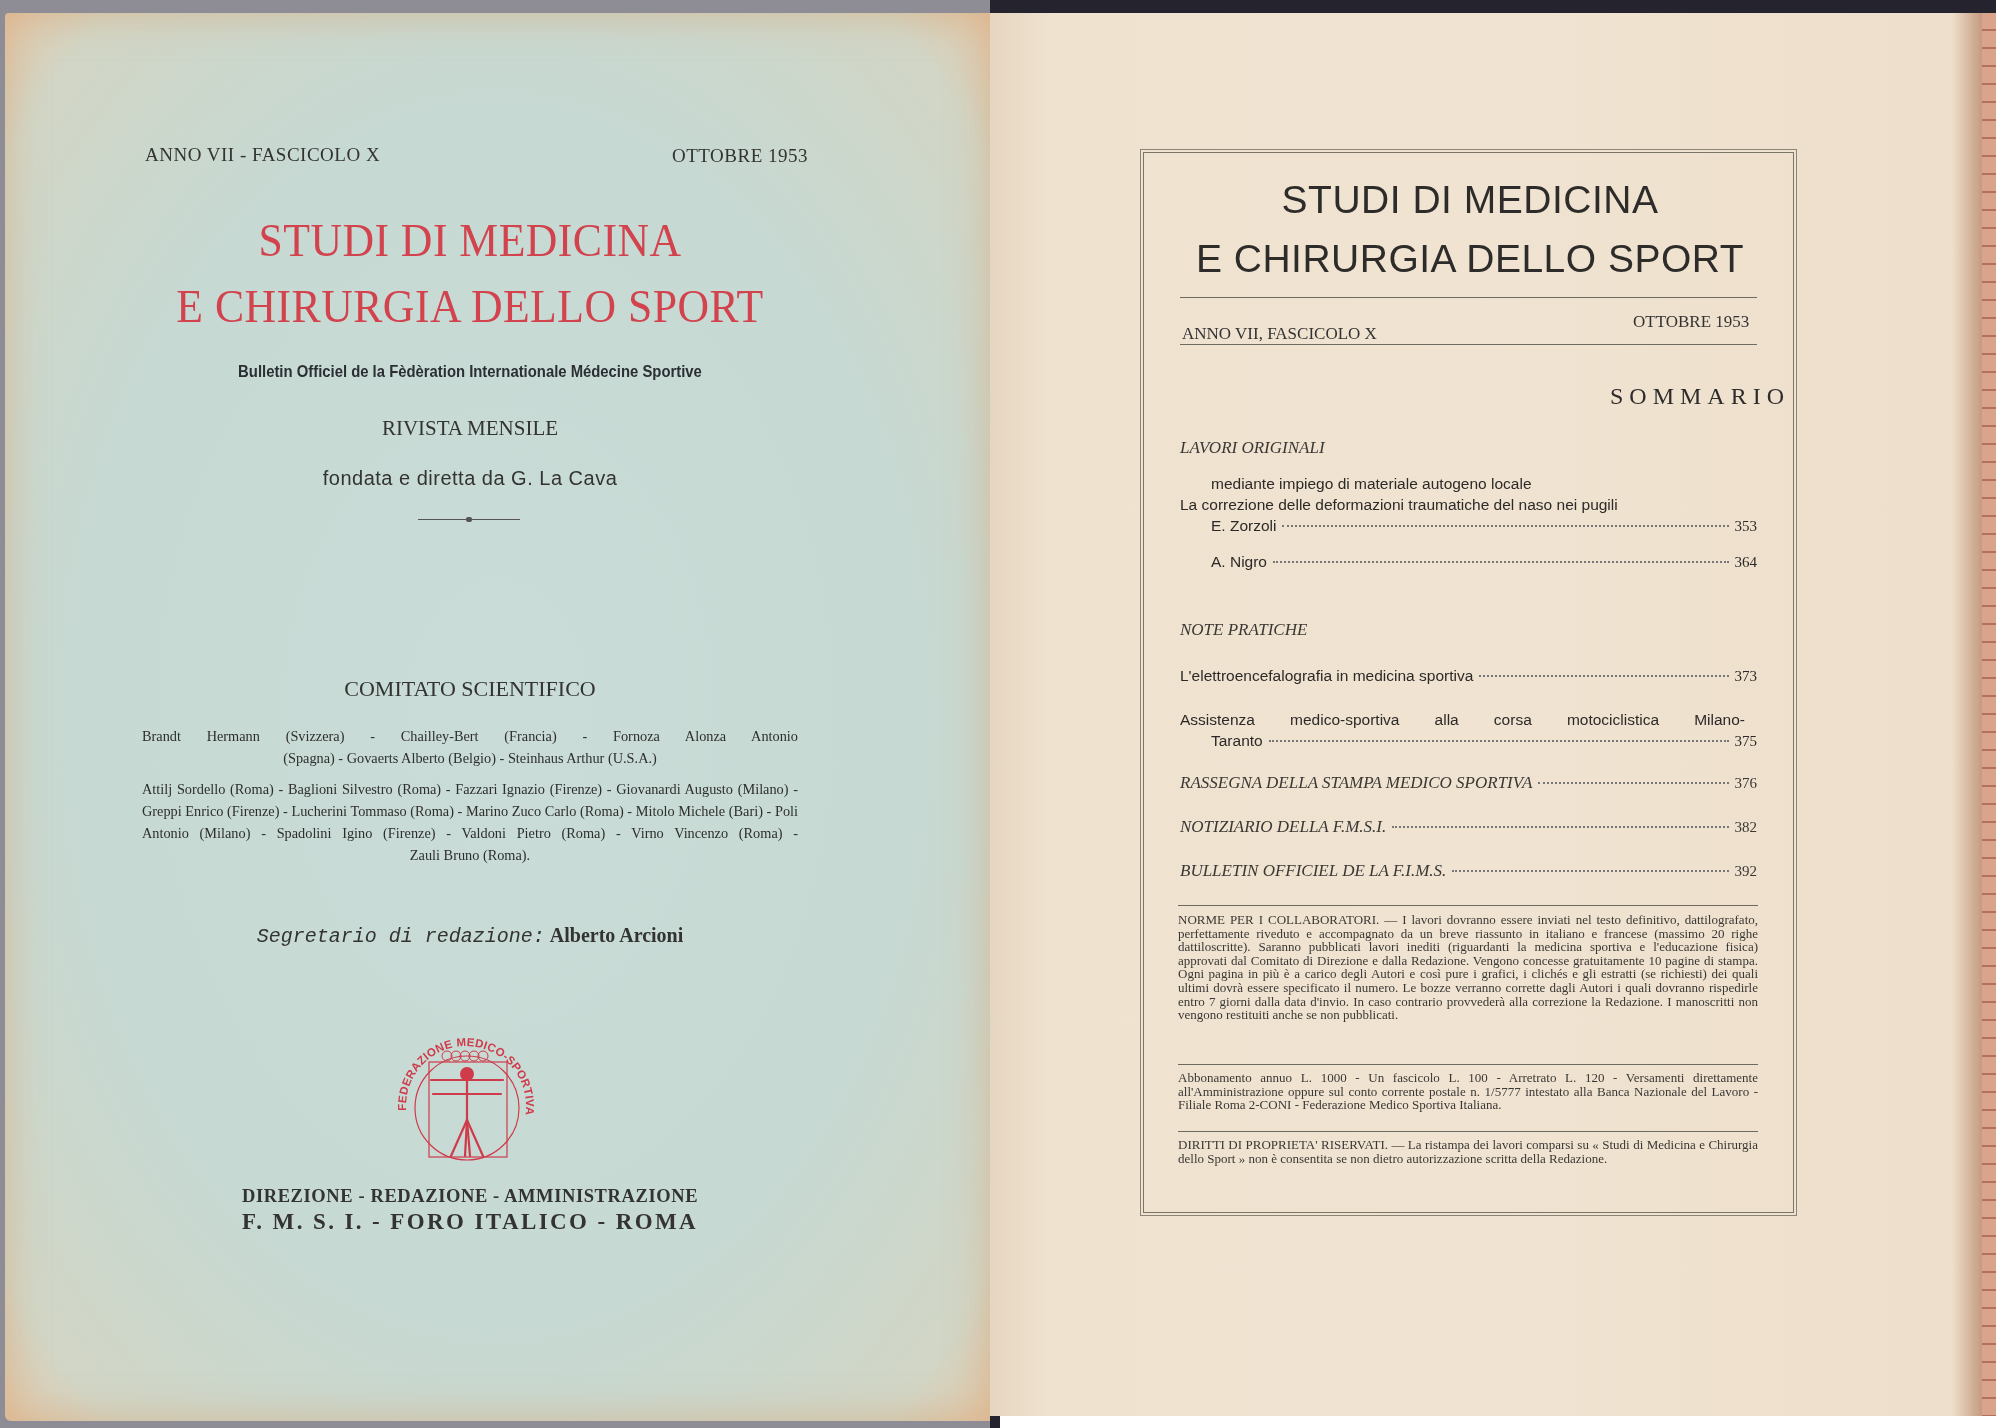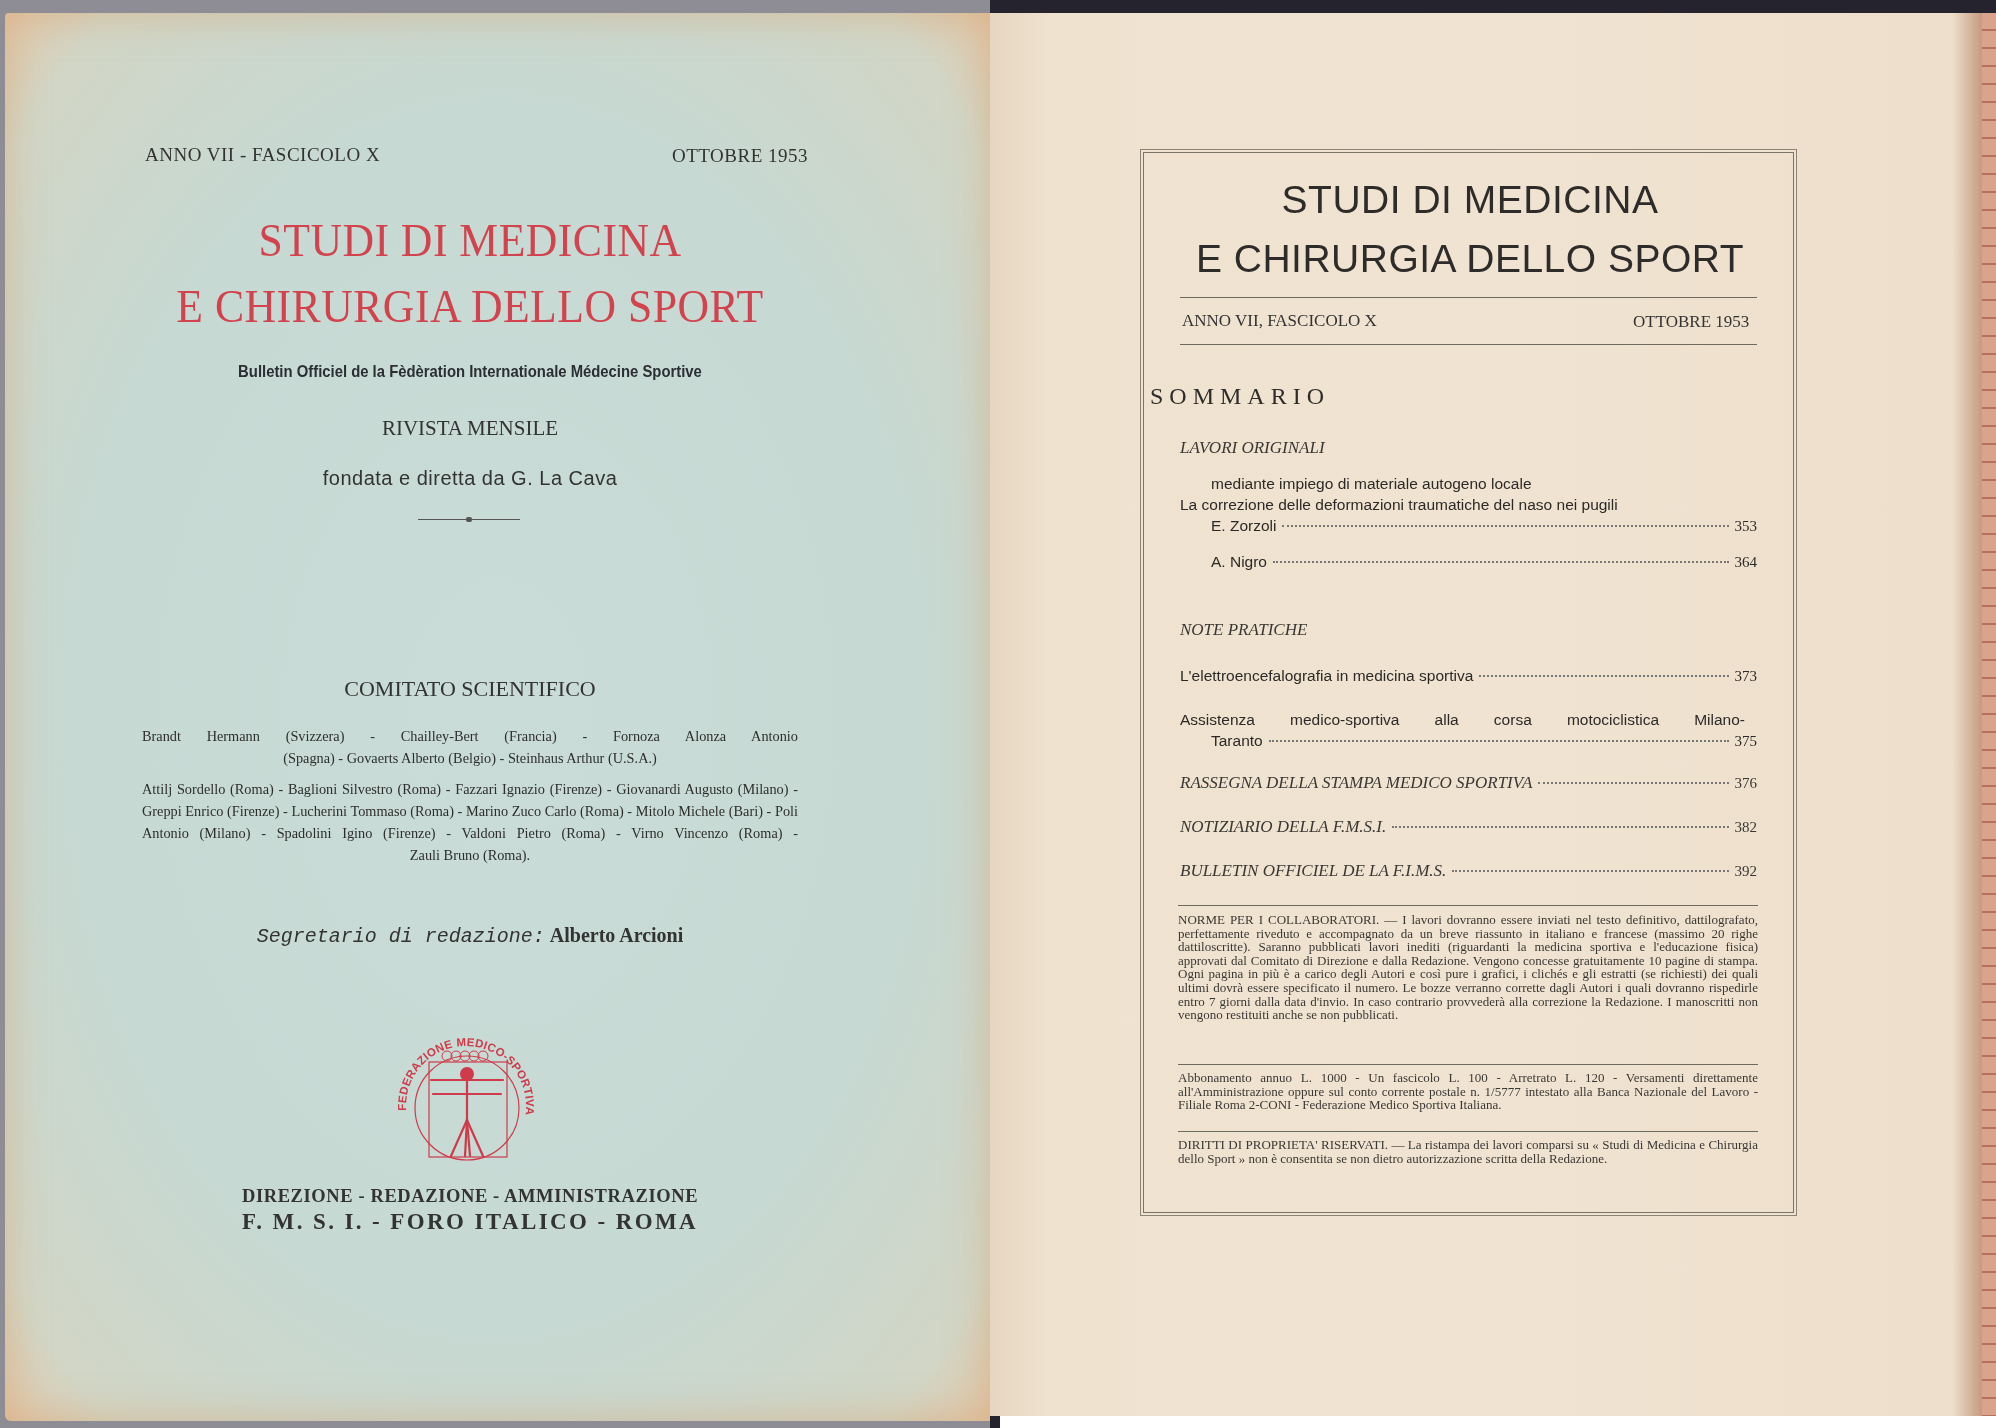--- a/index.html
+++ b/index.html
@@ -52,21 +52,21 @@
   .direzione { left: 100px; width: 740px; text-align: center; color: #333; font-weight: bold; }
 
   
   .toc-box {
     position: absolute; left: 1143px; top: 152px; width: 649px; height: 1059px;
     border: 1px solid #7b7568; box-shadow: 0 0 0 2px #efe2cf, 0 0 0 3px #8a8578;
   }
   .toc-title { left: 1150px; width: 640px; text-align: center; font-family: "Liberation Sans", sans-serif; font-size: 39px; line-height: 54px; color: #2e2c2a; letter-spacing: 0.5px; font-weight: 300; }
   .rule { height: 1px; background: #6f6a60; }
   .toc-meta { font-family: "Liberation Serif", serif; font-size: 17px; color: #333; }
-  .sommario { left: 1150px; width: 640px; text-align: left; font-family: "Liberation Serif", serif; font-size: 24px; letter-spacing: 6px; color: #2e2c2a; }
+  .sommario { left: 1150px; width: 640px; text-align: right; font-family: "Liberation Serif", serif; font-size: 24px; letter-spacing: 6px; color: #2e2c2a; }
   .sec { font-family: "Liberation Serif", serif; font-style: italic; font-size: 17px; color: #3a3835; }
   .entry { font-family: "Liberation Sans", sans-serif; font-size: 15.5px; color: #2c2a28; line-height: 21px; }
   .entry-row { display: flex; justify-content: space-between; align-items: baseline; }
   .dots { flex: 1; margin: 0 6px; border-bottom: 2px dotted #777; transform: translateY(-4px); }
   .pg { font-family: "Liberation Serif", serif; font-size: 15px; }
   .sec-entry { font-family: "Liberation Serif", serif; font-style: italic; font-size: 17px; color: #3a3835; }
   .small-print { font-family: "Liberation Serif", serif; font-size: 13px; line-height: 13.6px; color: #3a3835; text-align: justify; }
 </style>
 </head>
 <body>
@@ -139,21 +139,21 @@
   <div class="edge-right"></div>
 </div>
 <div class="white-corner"></div>
 
 <div class="toc-box"></div>
 
 <div class="abs toc-title" style="top:173px;">STUDI DI MEDICINA</div>
 <div class="abs toc-title" style="top:232px;">E CHIRURGIA DELLO SPORT</div>
 
 <div class="abs rule" style="left:1180px; top:297px; width:577px;"></div>
-<div class="abs toc-meta" style="left:1182px; top:311px;">ANNO VII, FASCICOLO X</div>
+<div class="abs toc-meta" style="left:1182px; top:324px;">ANNO VII, FASCICOLO X</div>
 <div class="abs toc-meta" style="left:1633px; top:312px;">OTTOBRE 1953</div>
 <div class="abs rule" style="left:1180px; top:344px; width:577px;"></div>
 
 <div class="abs sommario" style="top:383px;">SOMMARIO</div>
 
 <div class="abs sec" style="left:1180px; top:438px;">LAVORI ORIGINALI</div>
 
 <div class="abs entry" style="left:1180px; top:473px; width:577px;">
   <div style="padding-left:31px;">mediante impiego di materiale autogeno locale</div>
   <div>La correzione delle deformazioni traumatiche del naso nei pugili</div>

